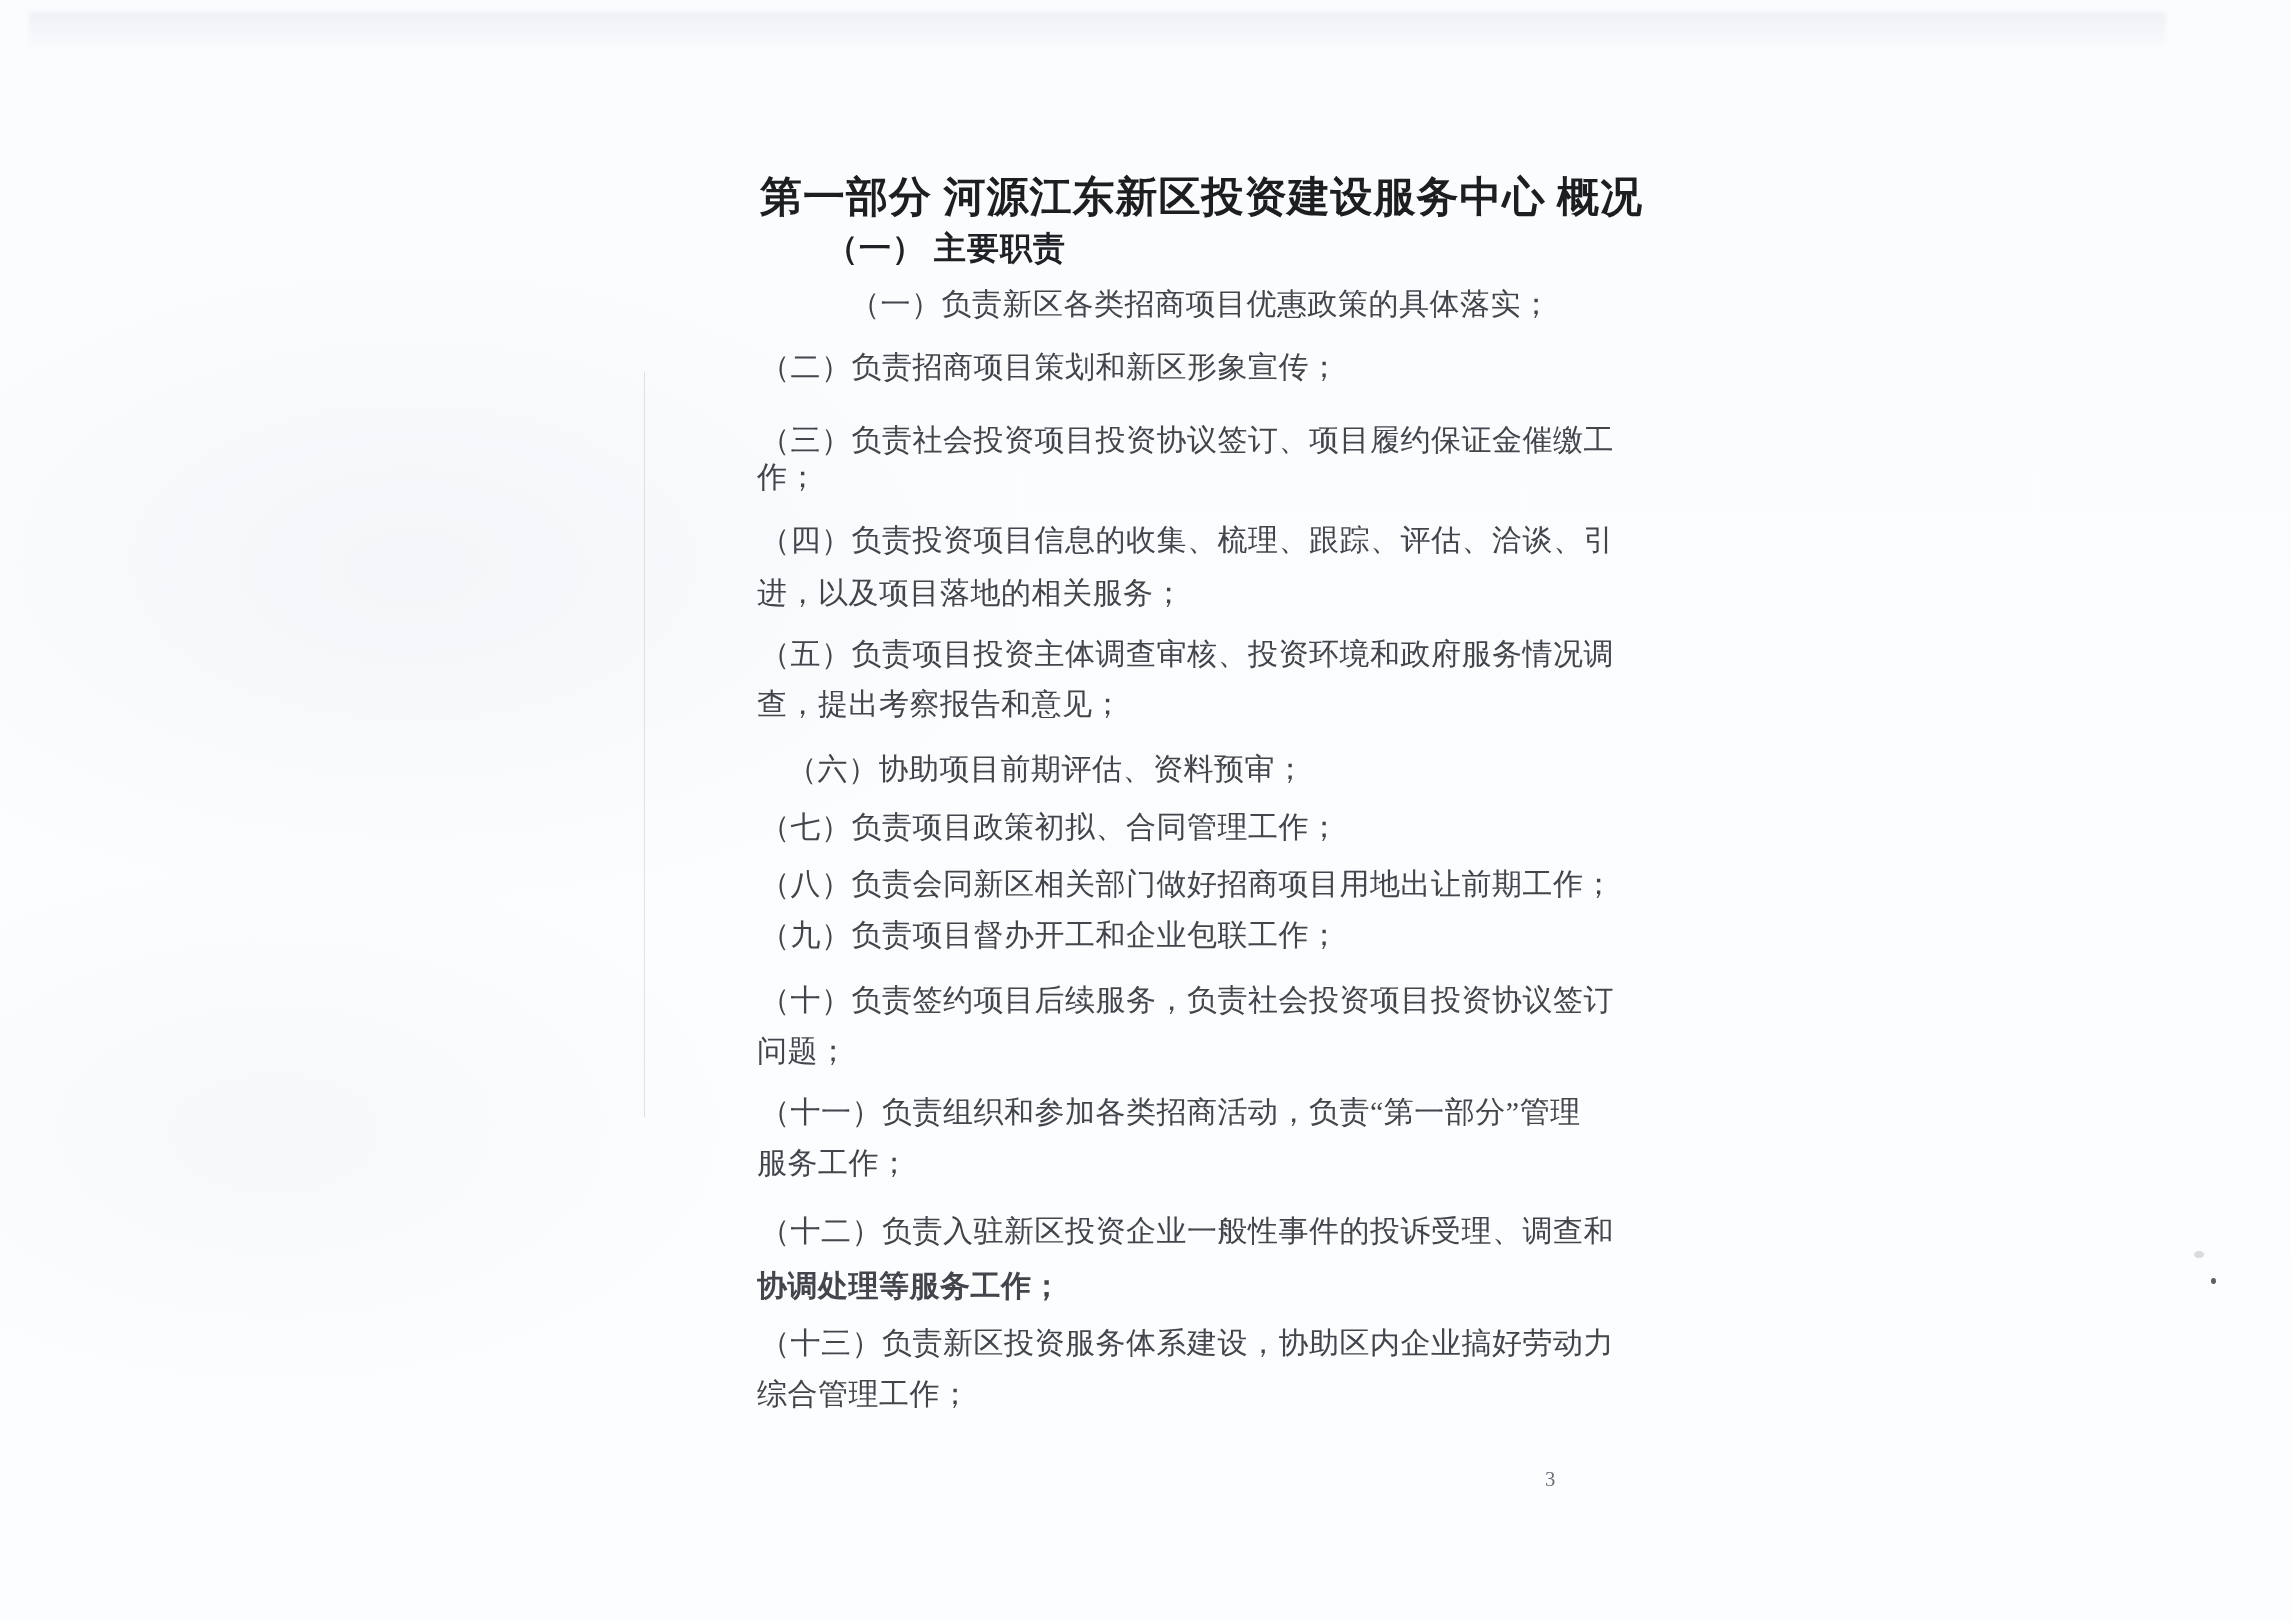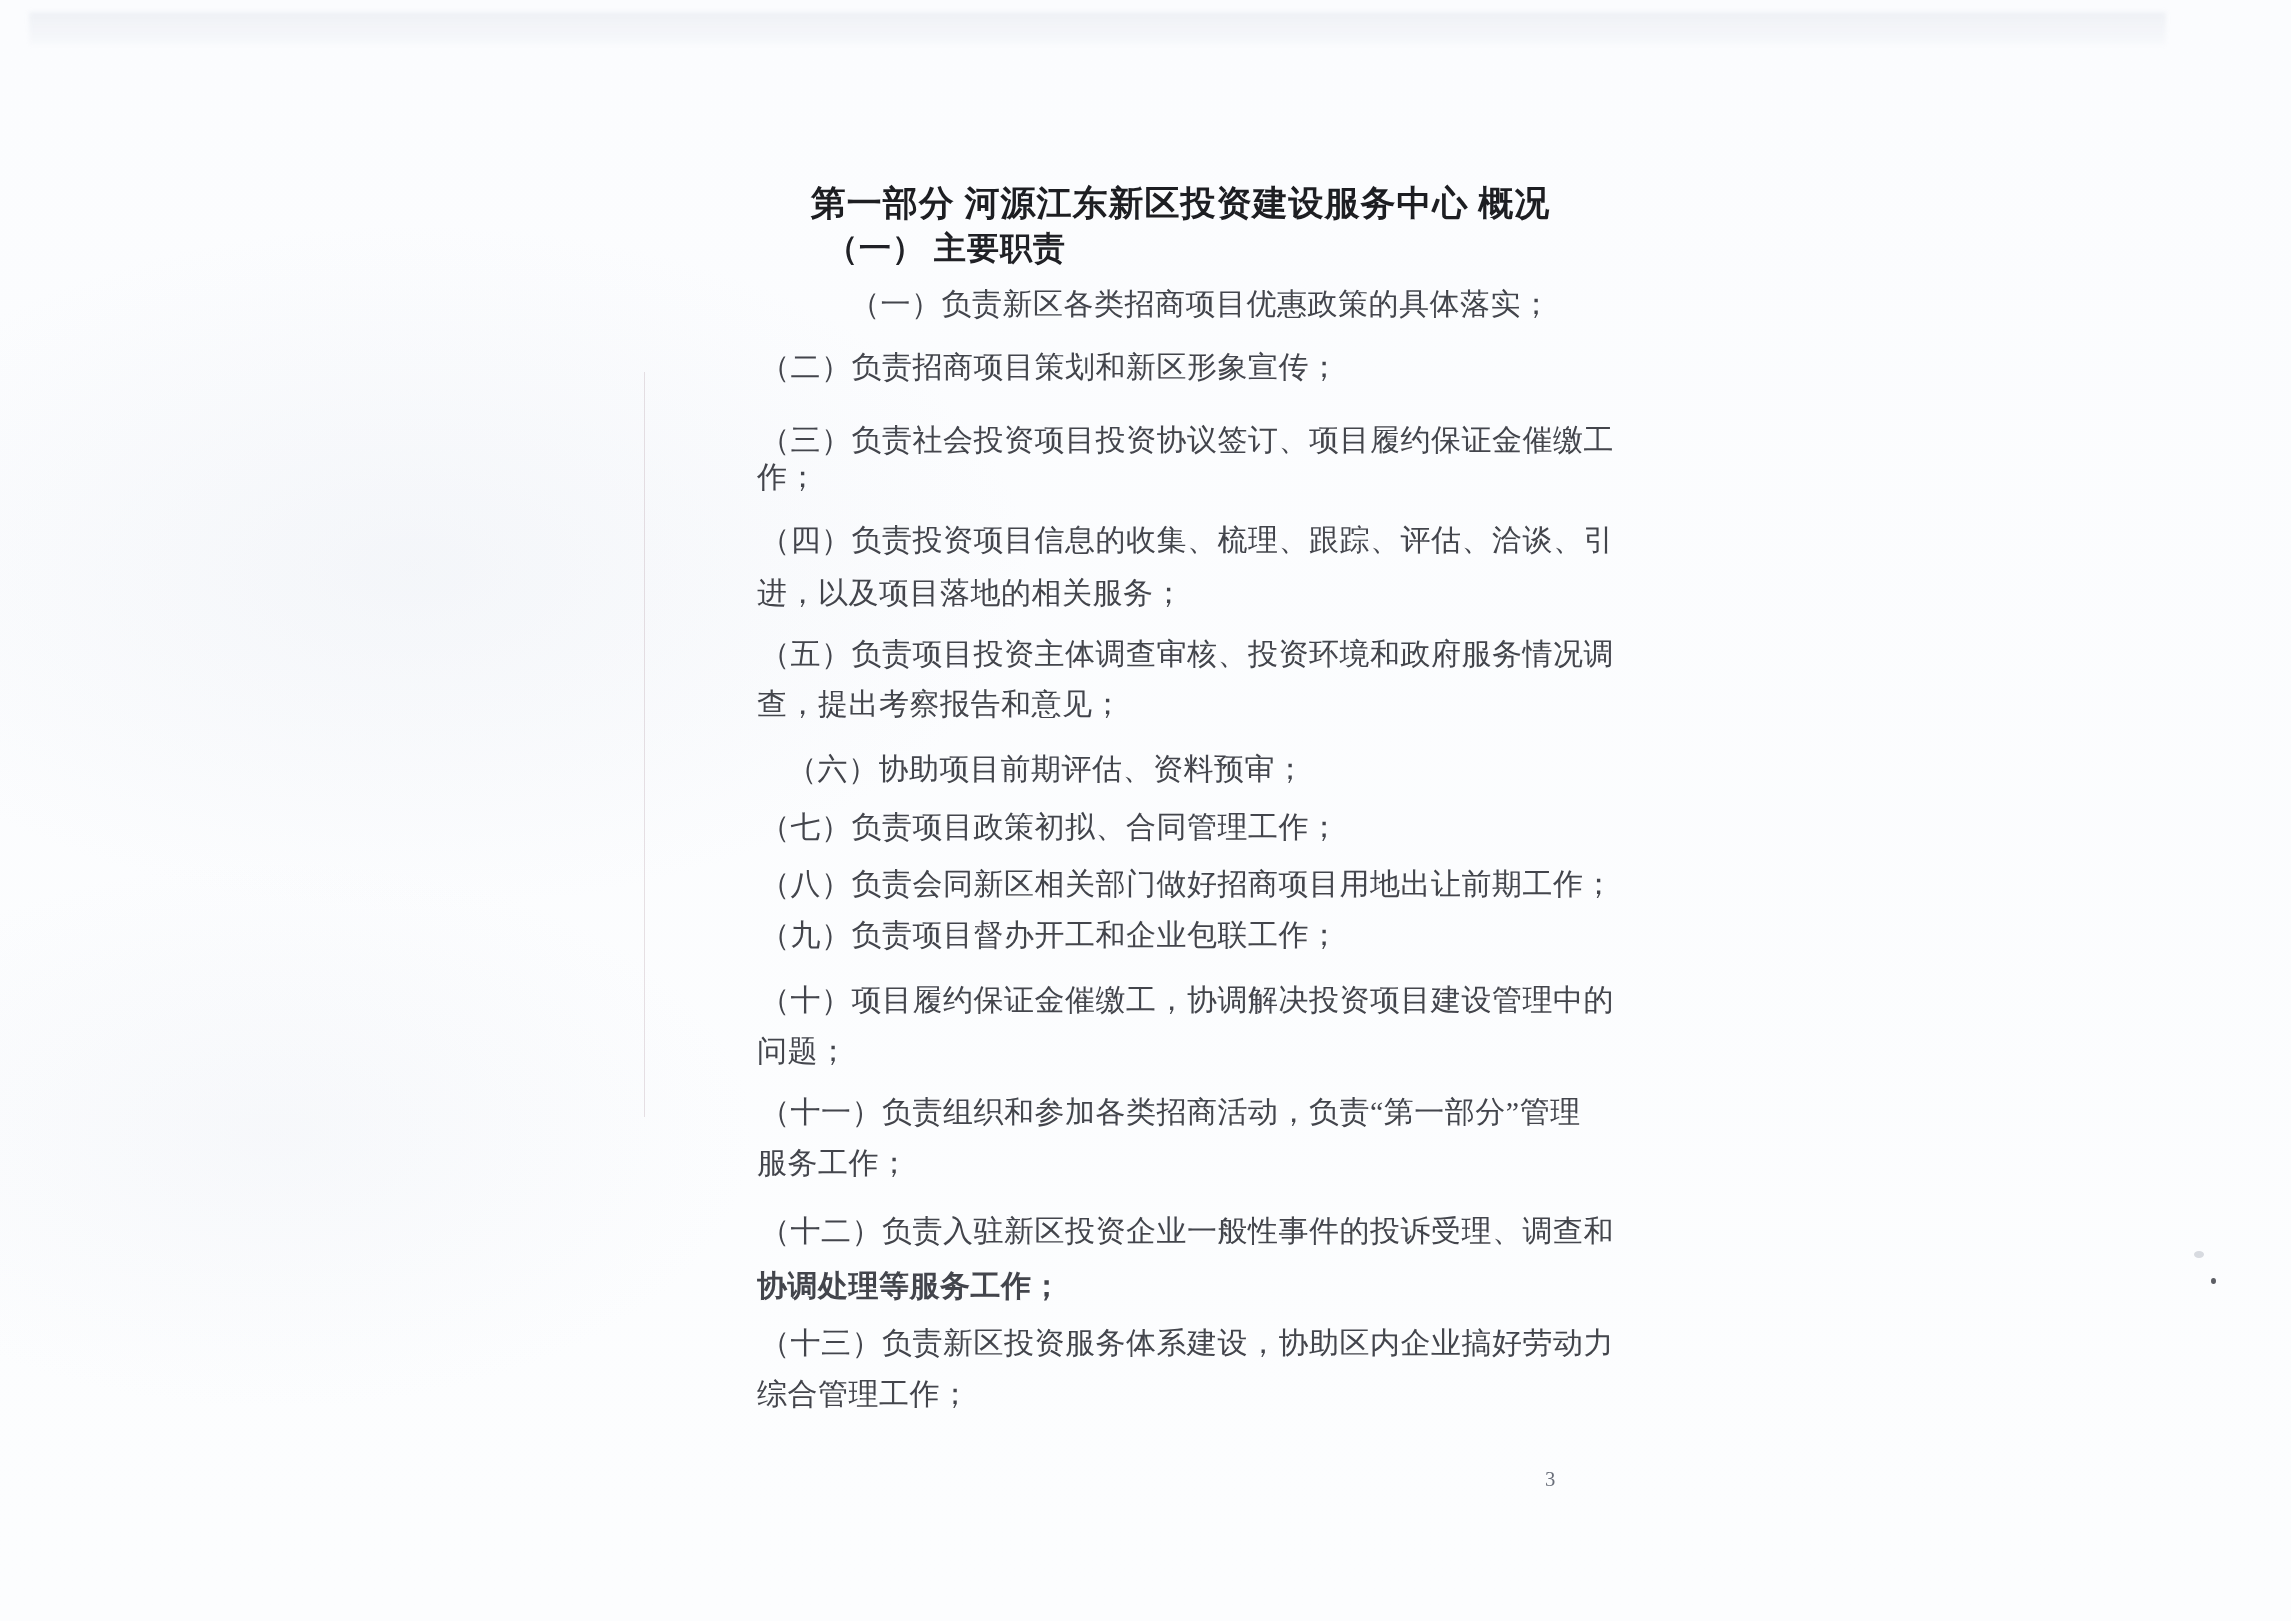--- a/index.html
+++ b/index.html
@@ -43,24 +43,24 @@
   }
   .scan-speck-2 {
     position: absolute;
     left: 2194px; top: 1251px;
     width: 9.8px; height: 6.9px;
     border-radius: 50%;
     background: rgba(150,155,168,0.35);
   }
   .doc-title {
     position: absolute;
-    left: 760px; top: 180px;
+    left: 760px; top: 169px;
     width: 841px;
     text-align: center;
-    font-size: 35px;
+    font-size: 42px;
     font-weight: 700;
     color: #1d1e22;
     letter-spacing: 1px;
     white-space: nowrap;
   }
   .section-heading {
     position: absolute;
     left: 826px; top: 227px;
     font-size: 32px;
     font-weight: 700;
@@ -100,21 +100,21 @@
   <div class="line" style="left:760px; top:404px;margin-top:16px;">（三）负责社会投资项目投资协议签订、项目履约保证金催缴工</div>
   <div class="line" style="left:757px; top:457px;">作；</div>
   <div class="line" style="left:760px; top:520px;">（四）负责投资项目信息的收集、梳理、跟踪、评估、洽谈、引</div>
   <div class="line" style="left:757px; top:573px;">进，以及项目落地的相关服务；</div>
   <div class="line" style="left:760px; top:634px;">（五）负责项目投资主体调查审核、投资环境和政府服务情况调</div>
   <div class="line" style="left:757px; top:684px;">查，提出考察报告和意见；</div>
   <div class="line" style="left:787px; top:749px;">（六）协助项目前期评估、资料预审；</div>
   <div class="line" style="left:760px; top:807px;">（七）负责项目政策初拟、合同管理工作；</div>
   <div class="line" style="left:760px; top:915px;">（九）负责项目督办开工和企业包联工作；</div>
   <div class="line" style="left:760px; top:864px;">（八）负责会同新区相关部门做好招商项目用地出让前期工作；</div>
-  <div class="line" style="left:760px; top:980px;">（十）项目履约保证金催缴工，协调解决投资项目建设管理中的</div>
+  <div class="line" style="left:760px; top:980px;">（十）负责签约项目后续服务，负责社会投资项目投资协议签订</div>
   <div class="line" style="left:757px; top:1031px;">问题；</div>
   <div class="line" style="left:760px; top:1092px;">（十一）负责组织和参加各类招商活动，负责“第一部分”管理</div>
   <div class="line" style="left:757px; top:1143px;">服务工作；</div>
   <div class="line" style="left:760px; top:1211px;">（十二）负责入驻新区投资企业一般性事件的投诉受理、调查和</div>
   <div class="line" style="left:757px; top:1266px;font-weight:bold;">协调处理等服务工作；</div>
   <div class="line" style="left:760px; top:1323px;">（十三）负责新区投资服务体系建设，协助区内企业搞好劳动力</div>
   <div class="line" style="left:757px; top:1374px;">综合管理工作；</div>
 
   <div class="page-number">3</div>
 

